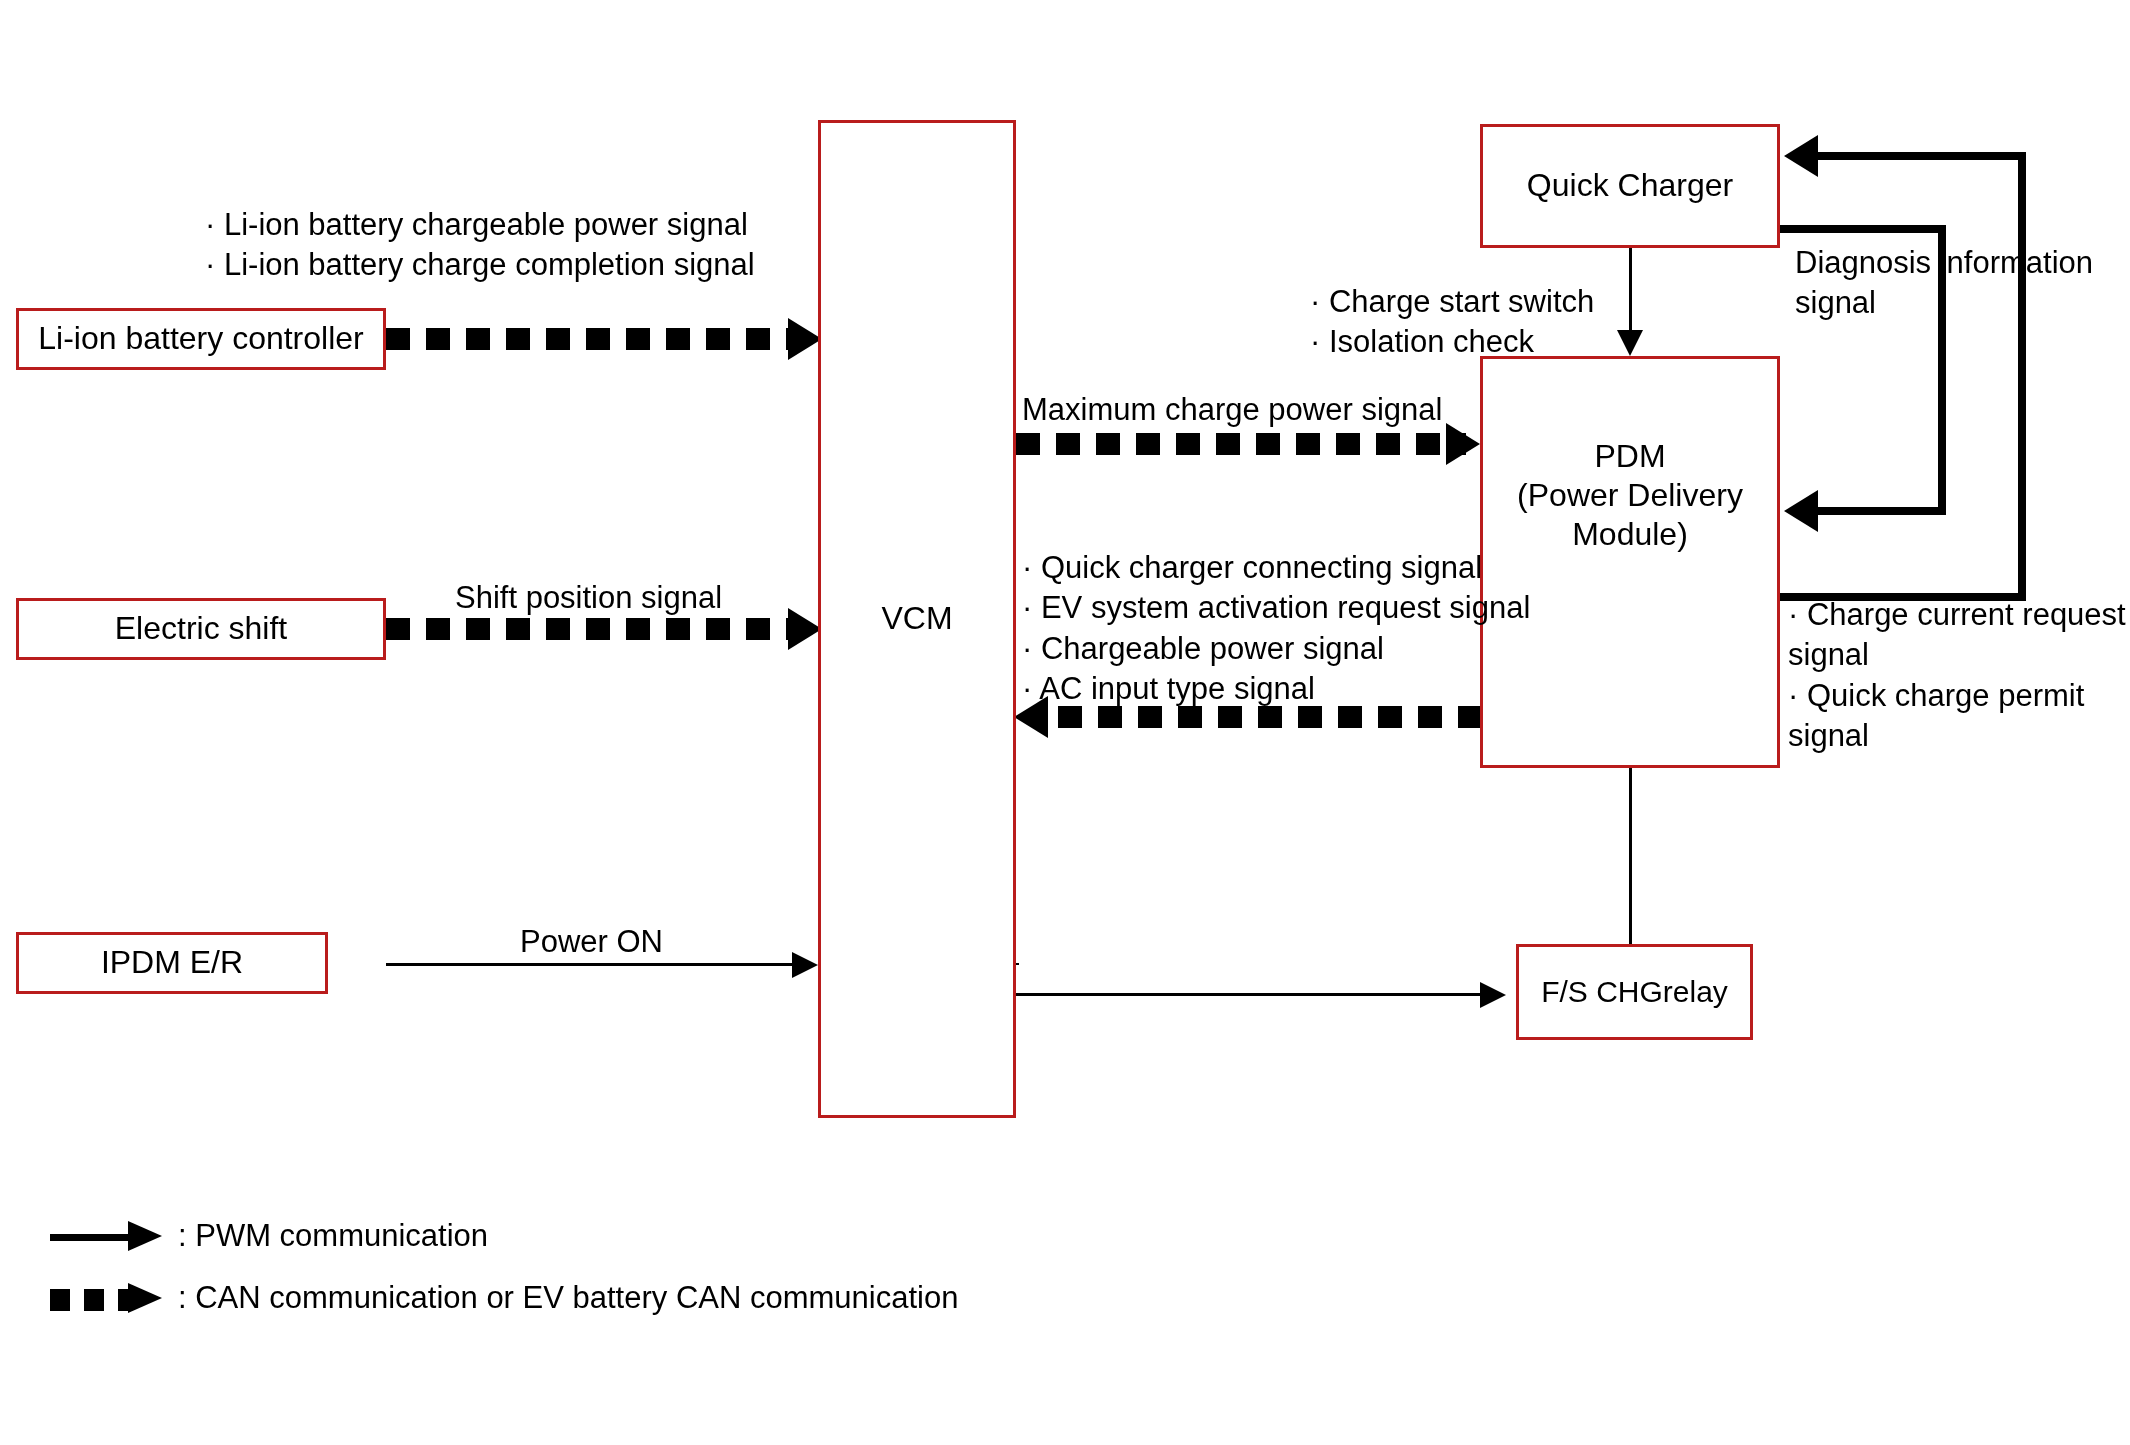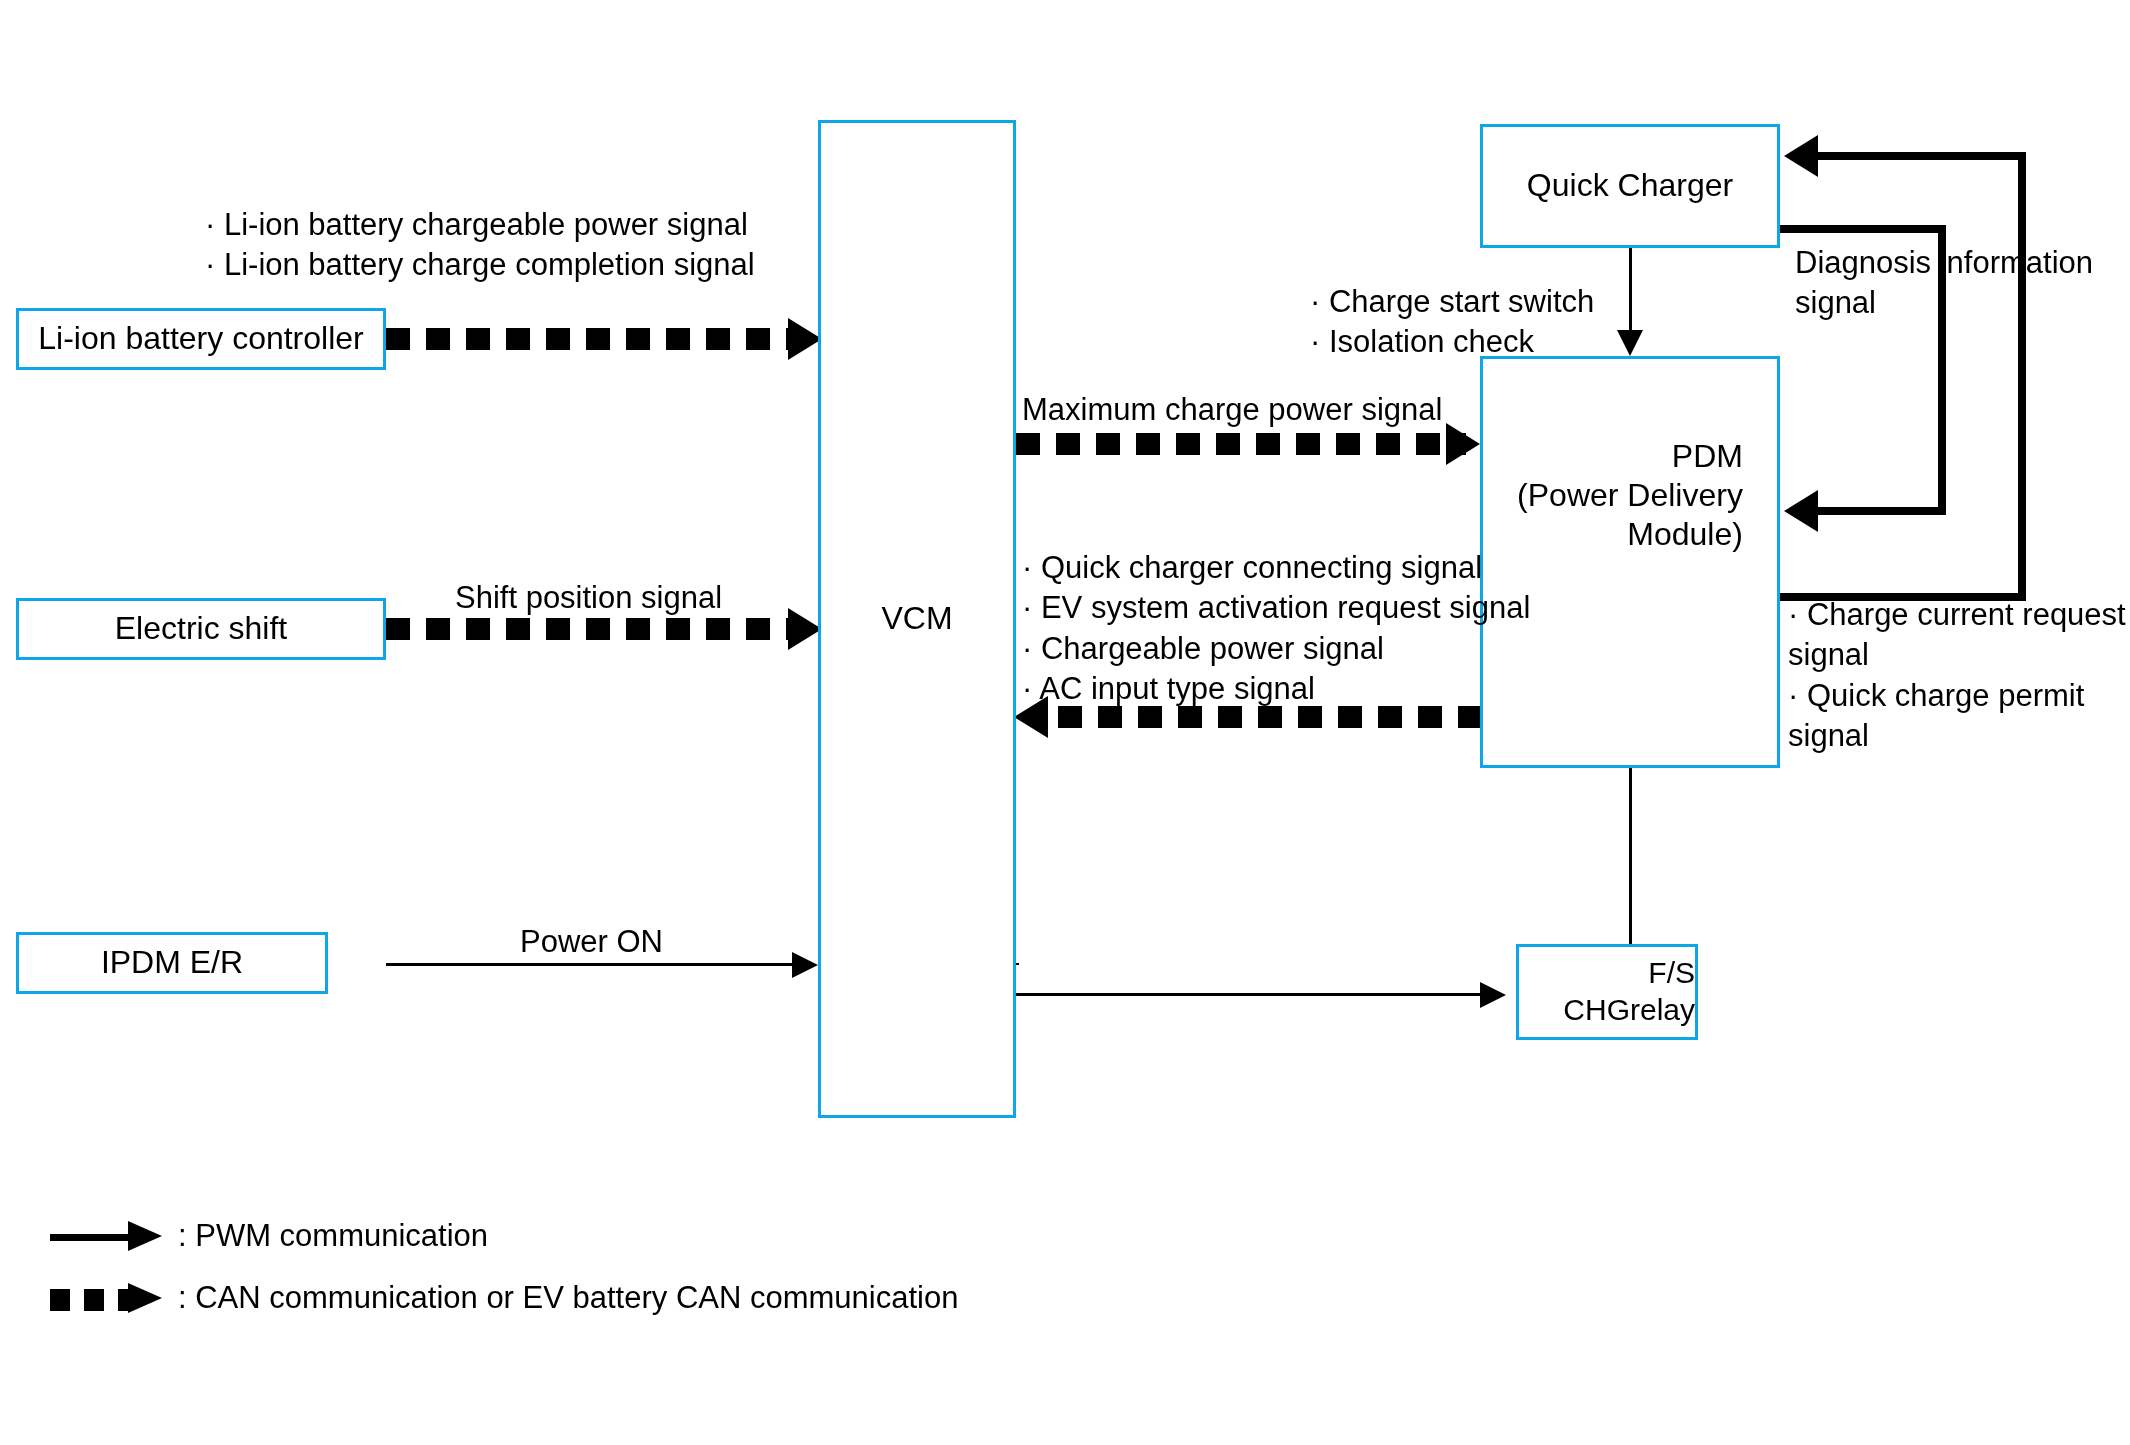--- a/index.html
+++ b/index.html
@@ -14,42 +14,42 @@
     height: 1445px;
     background: #ffffff;
     font-family: "Liberation Sans", sans-serif;
     color: #000000;
     overflow: hidden;
   }
   
   .node {
     position: absolute;
     box-sizing: border-box;
-    border: 3px solid #0ea5e9;
+    border: 3px solid #b91c1c;
     background: #ffffff;
     display: flex;
     align-items: center;
     justify-content: center;
-    text-align: right;
+    text-align: center;
     line-height: 1.22;
     z-index: 6;
   }
   .node .node-label { display: block; white-space: pre-line; }
 
   #node-liion      { left: 16px;   top: 308px;  width: 370px;  height: 62px;  font-size: 32px; }
   #node-eshift     { left: 16px;   top: 598px;  width: 370px;  height: 62px;  font-size: 32px; }
   #node-ipdm       { left: 16px;   top: 932px;  width: 312px;  height: 62px;  font-size: 32px; }
   #node-vcm        { left: 818px;  top: 120px;  width: 198px;  height: 998px; font-size: 32px;
                      align-items: center; }
   #node-quick      { left: 1480px; top: 124px;  width: 300px;  height: 124px; font-size: 32px; }
   #node-pdm        { left: 1480px; top: 356px;  width: 300px;  height: 412px; font-size: 32px;
                      align-items: flex-start; padding-top: 78px; }
   #node-qcrelay    { left: 1516px; top: 632px;  width: 228px;  height: 92px;  font-size: 30px;
                      border-width: 3px; }
-  #node-fschg      { left: 1516px; top: 944px;  width: 182px;  height: 96px;  font-size: 30px; }
+  #node-fschg      { left: 1516px; top: 944px;  width: 237px;  height: 96px;  font-size: 30px; }
 
   
   .txt {
     position: absolute;
     font-size: 31px;
     line-height: 1.30;
     white-space: pre-line;
     z-index: 7;
     color: #000000;
   }

